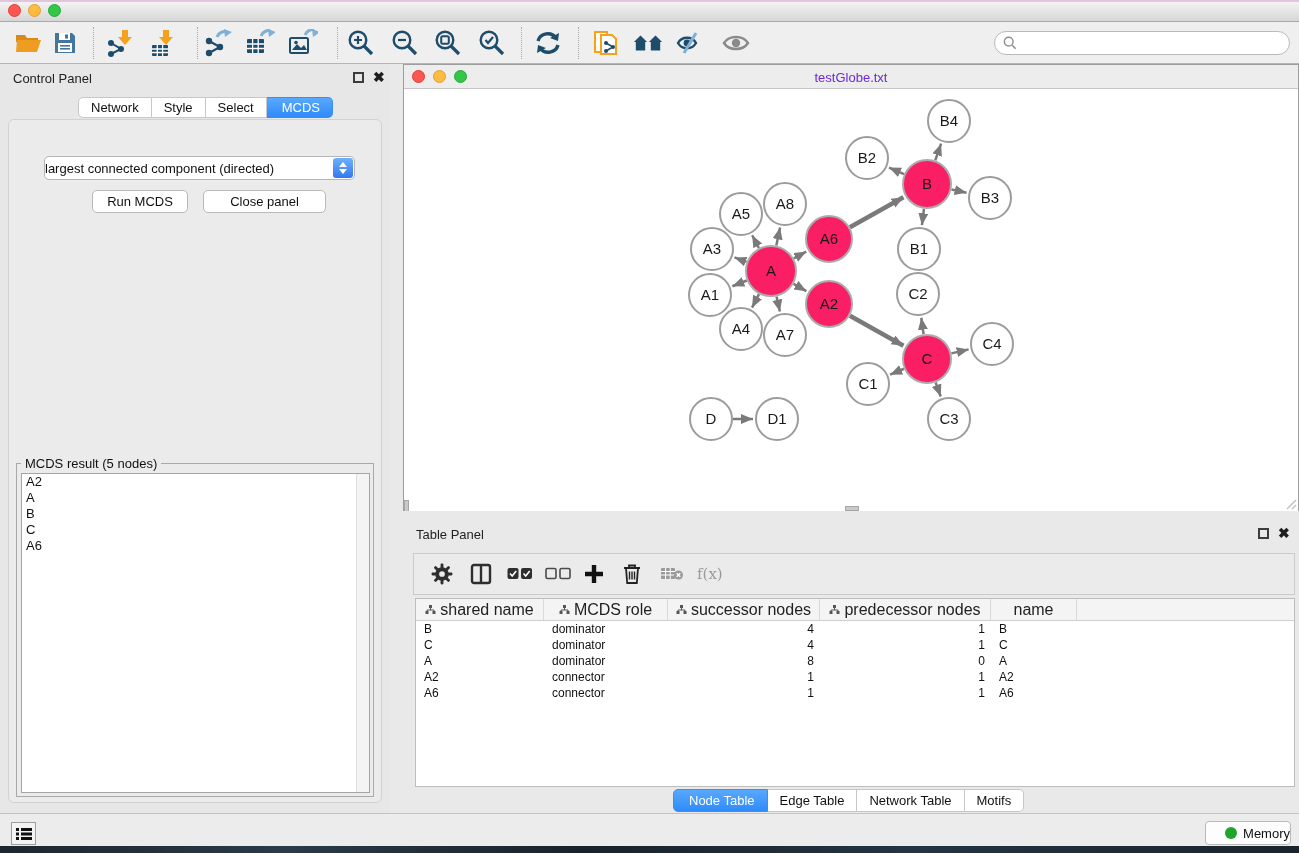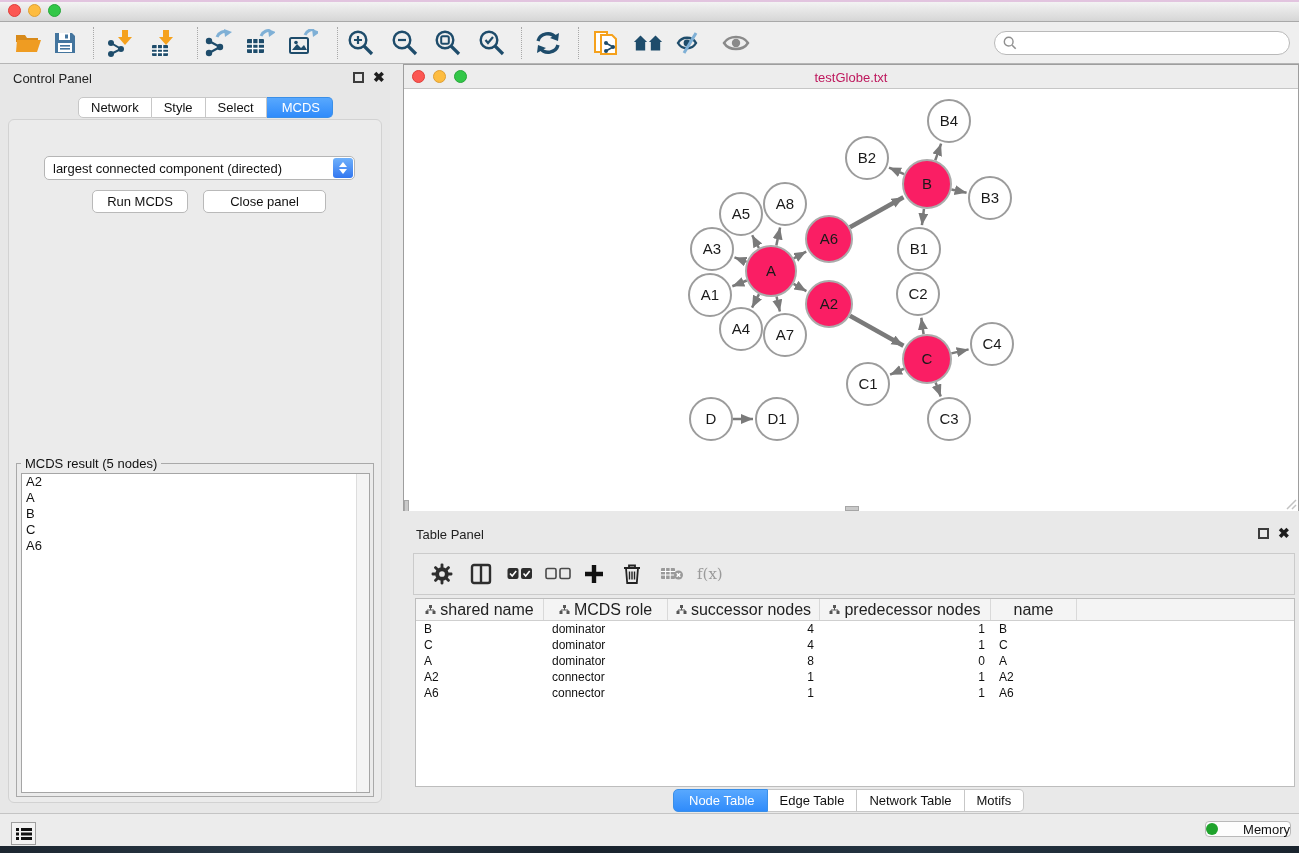--- a/index.html
+++ b/index.html
@@ -34,39 +34,39 @@
   .cp-tabs { position:absolute; left:78px; top:33px; display:flex; height:21px; }
   .tabseg { border:1px solid #c7c7c7; border-left:none; background:#fff; color:#111; font-size:13px;
     display:flex; align-items:center; justify-content:center; padding:0 12px; cursor:default; }
   .tabseg:first-child { border-left:1px solid #c7c7c7; border-radius:5px 0 0 5px; }
   .tabseg:last-child { border-radius:0 5px 5px 0; }
   .tabseg.active { background:linear-gradient(#58a8fe,#2f8bfb); border-color:#3a8fe8; color:#fff;padding-left:15px; }
   .cp-inner { position:absolute; left:8px; top:55px; width:374px; height:684px;
     background:#ebebeb; border:1px solid #d2d2d2; border-radius:6px; }
   .opt-label { position:absolute; left:0; top:69px; width:390px; text-align:center; font-size:13px; color:#111; }
   .dropdown { position:absolute; left:44px; top:92px; width:311px; height:24px; background:#fff;
-    border:1px solid #b5b5b5; border-radius:5px; font-size:13px; color:#111; display:flex; align-items:center; padding-left:8px; }
+    border:1px solid #b5b5b5; border-radius:5px; font-size:13px; color:#111; display:flex; align-items:center; }
   .dd-stepper { position:absolute; right:1px; top:1px; width:20px; height:20px; border-radius:3px;
     background:linear-gradient(#6fb1fb,#3377f0); display:flex; flex-direction:column; align-items:center; justify-content:center; gap:2px; }
   .dd-up { width:0; height:0; border-left:4px solid transparent; border-right:4px solid transparent; border-bottom:5px solid #fff; }
   .dd-down { width:0; height:0; border-left:4px solid transparent; border-right:4px solid transparent; border-top:5px solid #fff; }
   .cp-btn { position:absolute; height:23px; background:#fff; border:1px solid #b9b9b9; border-radius:5px;
     font-size:13px; color:#111; display:flex; align-items:center; justify-content:center; }
   .groupbox { position:absolute; left:16px; top:399px; width:358px; height:334px; border:1px solid #a9a9a9; }
   .groupbox-title { position:absolute; left:4px; top:-8px; background:#ebebeb; padding:0 4px; font-size:13px; color:#111; }
   .mcds-list { position:absolute; left:4px; top:9px; width:349px; height:320px; background:#fff; border:1px solid #a5a5a5; }
   .mcds-scroll { position:absolute; right:0; top:0; width:13px; height:100%; background:#f4f4f4; border-left:1px solid #ddd; }
   .mcds-item { font-size:13px; color:#111; padding:1px 0 1px 4px; line-height:14px; }
 
   
   .net-window { position:absolute; left:403px; top:64px; width:896px; height:447px;
     background:#fff; border:1px solid #9e9e9e; }
   .net-titlebar { position:absolute; left:0; top:0; width:100%; height:24px; background:#ededed; border-bottom:1px solid #c6c6c6; }
   .net-titlebar .tl { top:5px; }
-  .net-title-text { position:absolute; top:5px; width:100%; text-align:center; font-size:13px; color:#be185d; }
+  .net-title-text { position:absolute; top:5px; width:100%; text-align:center; font-size:13px; color:#6d28d9; }
   .net-canvas { position:absolute; left:0; top:25px; width:894px; height:421px; background:#fff; overflow:hidden; }
   .scroll-mark-v { position:absolute; left:0px; top:410px; width:5px; height:13px; background:#c9c9c9; border:1px solid #a6a6a6; }
   .scroll-mark-h { position:absolute; left:441px; bottom:0px; width:14px; height:5px; background:#c9c9c9; border:1px solid #a6a6a6; }
 
   
   .table-panel { position:absolute; left:403px; top:520px; width:896px; height:293px; background:#e9e9e9; }
   .tp-toolbar { position:absolute; left:10px; top:33px; width:882px; height:42px; background:#ebebeb; border:1px solid #cbcbcb; }
   .tp-icon { position:absolute; top:50%; transform:translateY(-50%); display:flex; align-items:center; justify-content:center; }
   .fx-label { font-family:"DejaVu Serif", serif; font-size:15px; color:#9a9a9a; }
   .data-table { position:absolute; left:12px; top:78px; width:880px; height:189px; background:#fff; border:1px solid #bdbdbd; overflow:hidden; }
@@ -77,22 +77,22 @@
   .dt-row { display:grid; grid-template-columns:128px 124px 152px 171px 86px 1fr; height:16px; }
   .dt-cell { font-size:12px; color:#111; padding:1px 6px 0 8px; white-space:nowrap; overflow:hidden; }
   .dt-cell.num { text-align:right; }
   .tp-tabs { position:absolute; left:270px; top:269px; display:flex; height:23px; }
   .tp-tabs .tabseg { font-size:13px; }
 
   
   .statusbar { position:absolute; left:0; top:813px; width:1299px; height:33px; background:#ececec; border-top:1px solid #c4c4c4; }
   .list-btn { position:absolute; left:11px; top:8px; width:25px; height:23px; background:#f3f3f3; border:1px solid #9f9f9f;
     display:flex; align-items:center; justify-content:center; }
-  .memory-btn { position:absolute; right:8px; top:7px; width:86px; height:16px; background:#fdfdfd; border:1px solid #b9b9b9;
-    border-radius:4px; display:flex; align-items:center; justify-content:space-between; gap:6px; font-size:13px; color:#111; }
+  .memory-btn { position:absolute; right:8px; top:7px; width:86px; height:24px; background:#fdfdfd; border:1px solid #b9b9b9;
+    border-radius:4px; display:flex; align-items:center; justify-content:flex-end; gap:6px; font-size:13px; color:#111; }
   .mem-dot { width:12px; height:12px; border-radius:50%; background:#1fa32c; }
   .desktop-strip { position:absolute; left:0; top:846px; width:1299px; height:7px;
     background:linear-gradient(90deg,#1c2630,#2a3a48 22%,#18222c 45%,#243442 70%,#1a242e); }
 </style>
 </head>
 <body>
 
 <div id="app">
 
   <div class="titlebar">

